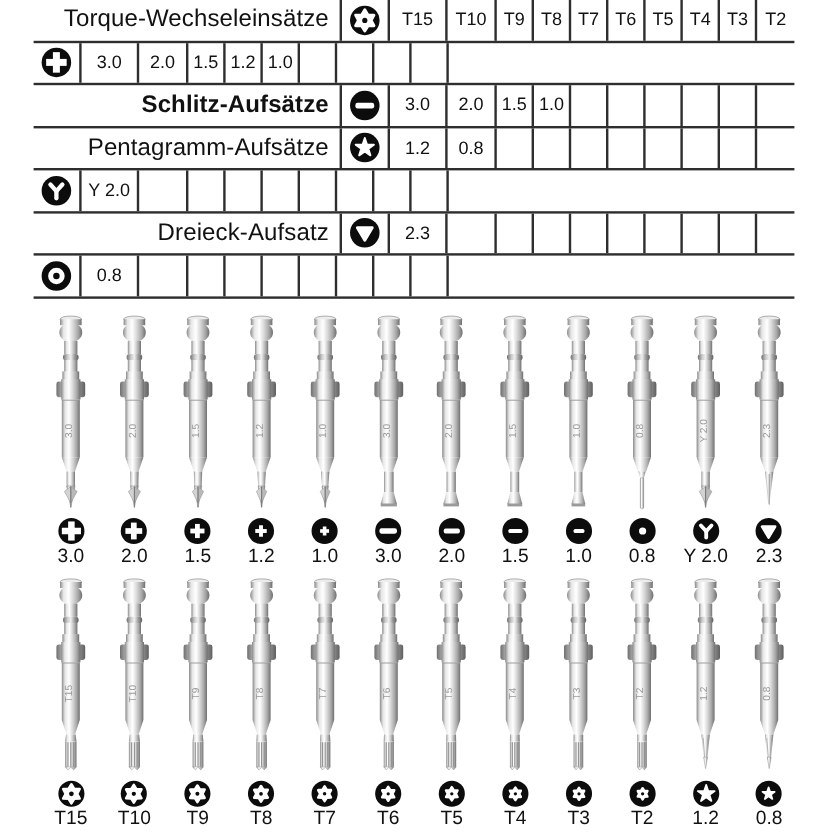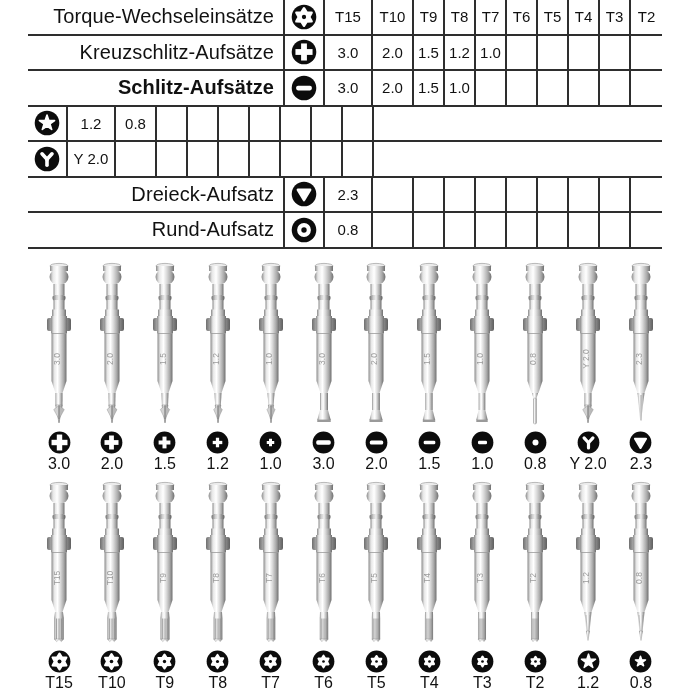--- a/index.html
+++ b/index.html
@@ -66,21 +66,20 @@
       <div class="tcell" style="width: 31px;">T9</div>
       <div class="tcell" style="width: 31px;">T8</div>
       <div class="tcell" style="width: 31px;">T7</div>
       <div class="tcell" style="width: 31px;">T6</div>
       <div class="tcell" style="width: 31px;">T5</div>
       <div class="tcell" style="width: 31px;">T4</div>
       <div class="tcell" style="width: 31px;">T3</div>
       <div class="tcell last" style="width: 31px;">T2</div>
     </div>
     <div class="trow">
-      <div class="tcell label-cell" style="width: 257px;">Kreuzschlitz-Aufsätze</div>
       <div class="tcell icon-cell" style="width: 40px;">
         <svg xmlns="http://www.w3.org/2000/svg" width="26" height="26" viewBox="0 0 26 26">
       <circle cx="13" cy="13" r="12.3" fill="#0c0c0c"></circle>
           <rect x="4.450000000000001" y="10.093" width="17.099999999999998" height="5.814" fill="#fff"></rect>
        <rect x="10.093" y="4.450000000000001" width="5.814" height="17.099999999999998" fill="#fff"></rect>
         </svg>
       </div>
       <div class="tcell" style="width: 48px;">3.0</div>
       <div class="tcell" style="width: 41px;">2.0</div>
       <div class="tcell" style="width: 31px;">1.5</div>
@@ -105,20 +104,21 @@
       <div class="tcell" style="width: 31px;">1.5</div>
       <div class="tcell" style="width: 31px;">1.0</div>
       <div class="tcell" style="width: 31px;"></div>
       <div class="tcell" style="width: 31px;"></div>
       <div class="tcell" style="width: 31px;"></div>
       <div class="tcell" style="width: 31px;"></div>
       <div class="tcell" style="width: 31px;"></div>
       <div class="tcell last" style="width: 31px;"></div>
     </div>
     <div class="trow">
+      <div class="tcell label-cell" style="width: 257px;">Pentagramm-Aufsätze</div>
       <div class="tcell icon-cell" style="width: 40px;">
         <svg xmlns="http://www.w3.org/2000/svg" width="26" height="26" viewBox="0 0 26 26">
       <circle cx="13" cy="13" r="12.3" fill="#0c0c0c"></circle>
           <polygon points="13.00,5.02 14.84,10.46 20.59,10.53 15.98,13.97 17.69,19.46 13.00,16.13 8.31,19.46 10.02,13.97 5.41,10.53 11.16,10.46" fill="#fff" stroke="#fff" stroke-width="1.6" stroke-linejoin="round"></polygon>
         </svg>
       </div>
       <div class="tcell" style="width: 48px;">1.2</div>
       <div class="tcell" style="width: 41px;">0.8</div>
       <div class="tcell" style="width: 31px;"></div>
       <div class="tcell" style="width: 31px;"></div>
@@ -164,21 +164,20 @@
       <div class="tcell" style="width: 31px;"></div>
       <div class="tcell" style="width: 31px;"></div>
       <div class="tcell" style="width: 31px;"></div>
       <div class="tcell" style="width: 31px;"></div>
       <div class="tcell" style="width: 31px;"></div>
       <div class="tcell" style="width: 31px;"></div>
       <div class="tcell" style="width: 31px;"></div>
       <div class="tcell last" style="width: 31px;"></div>
     </div>
     <div class="trow">
-      <div class="tcell label-cell" style="width: 257px;">Rund-Aufsatz</div>
       <div class="tcell icon-cell" style="width: 40px;">
         <svg xmlns="http://www.w3.org/2000/svg" width="26" height="26" viewBox="0 0 26 26">
       <circle cx="13" cy="13" r="12.3" fill="#0c0c0c"></circle>
           <circle cx="13" cy="13" r="4.8" fill="none" stroke="#fff" stroke-width="4.2"></circle>
         </svg>
       </div>
       <div class="tcell" style="width: 48px;">0.8</div>
       <div class="tcell" style="width: 41px;"></div>
       <div class="tcell" style="width: 31px;"></div>
       <div class="tcell" style="width: 31px;"></div>

